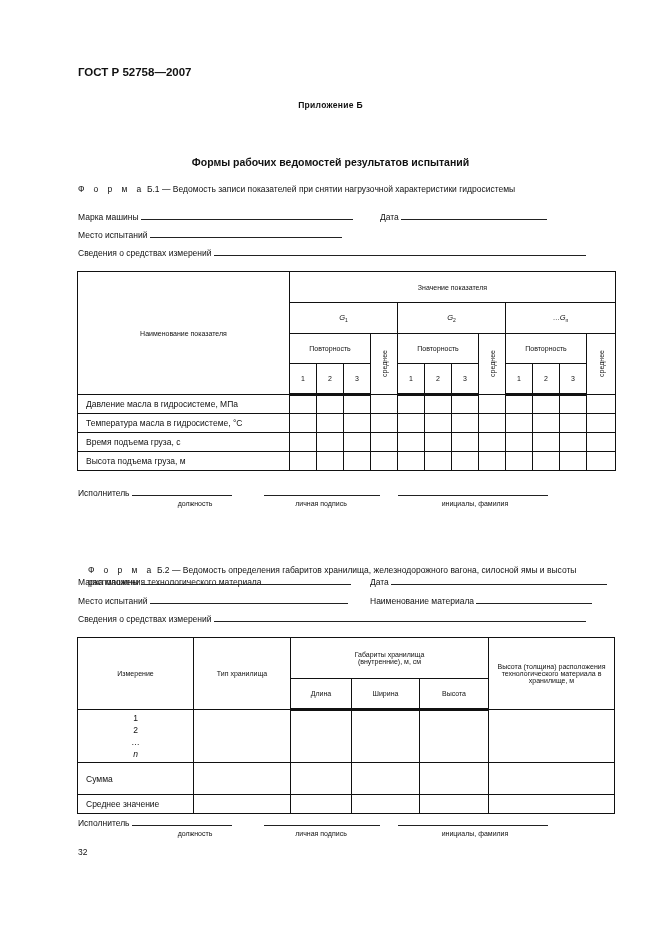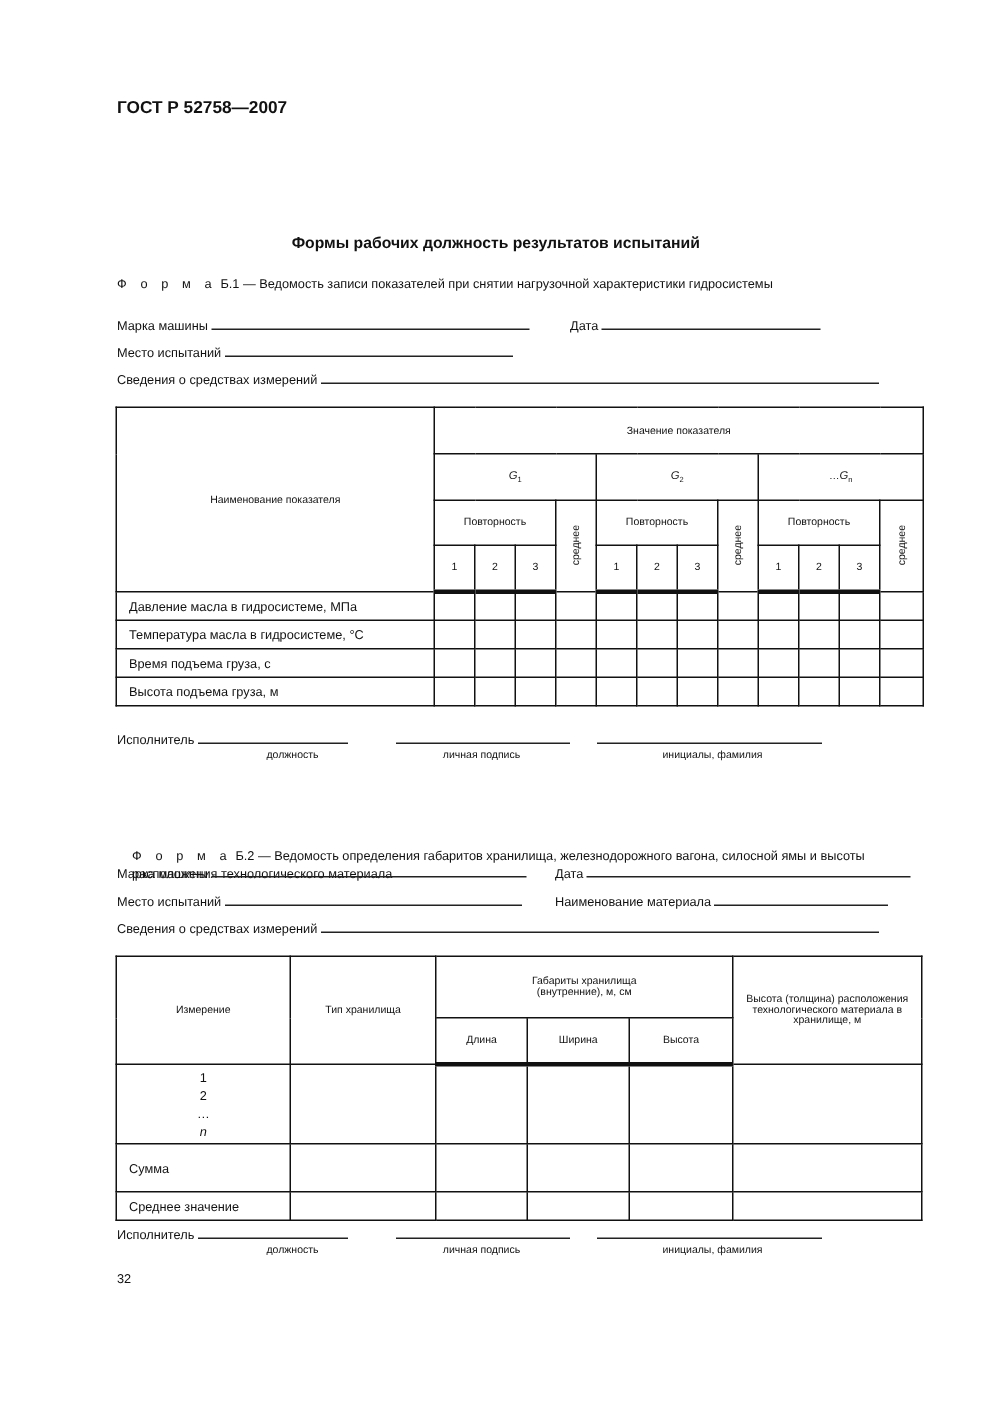--- a/index.html
+++ b/index.html
@@ -22,23 +22,24 @@
   .pagenum { left: 78px; top: 847px; font-size: 8.5px; }
   i.g { font-style: italic; font-size: 7.5px; }
   sub { font-size: 5px; }
 </style>
 </head>
 <body>
 
 <div class="abs doc-id">ГОСТ Р 52758—2007</div>
 
 <div class="abs annex">
-</div>
-
-<div class="abs title">Формы рабочих должность результатов испытаний</div>
+  <div>Приложение Б</div>
+</div>
+
+<div class="abs title">Формы рабочих ведомостей результатов испытаний</div>
 
 <div class="abs form-cap" style="top:183px;">
   <span class="sp">Ф о р м а</span>
   <span>Б.1 — Ведомость записи показателей при снятии нагрузочной характеристики гидросистемы</span>
 </div>
 
 <div class="abs field" style="left:78px; top:211px;">
   <span>Марка машины</span>
   <span class="line" style="width:212px;"></span>
 </div>

